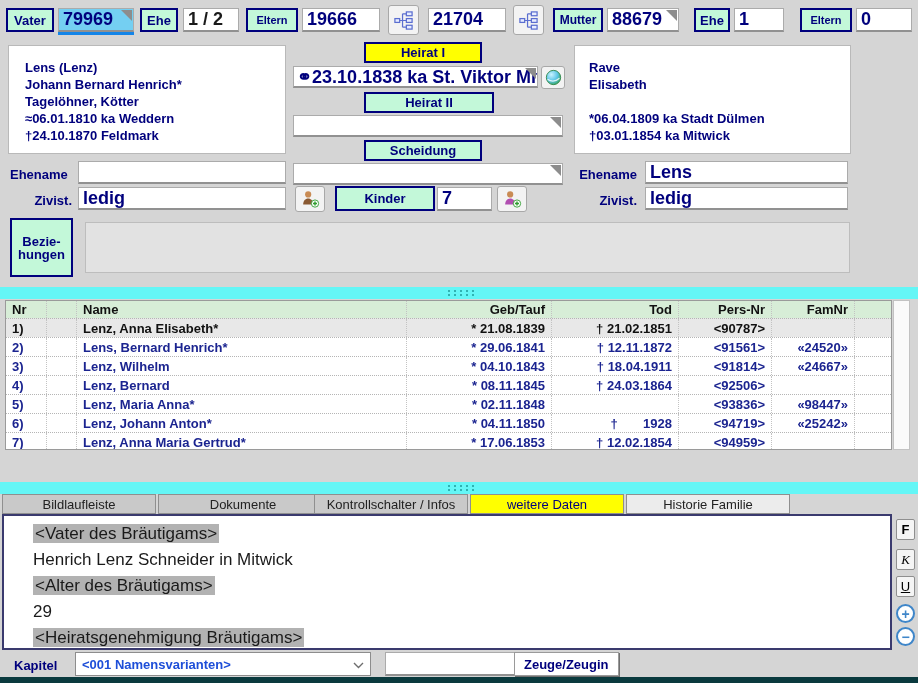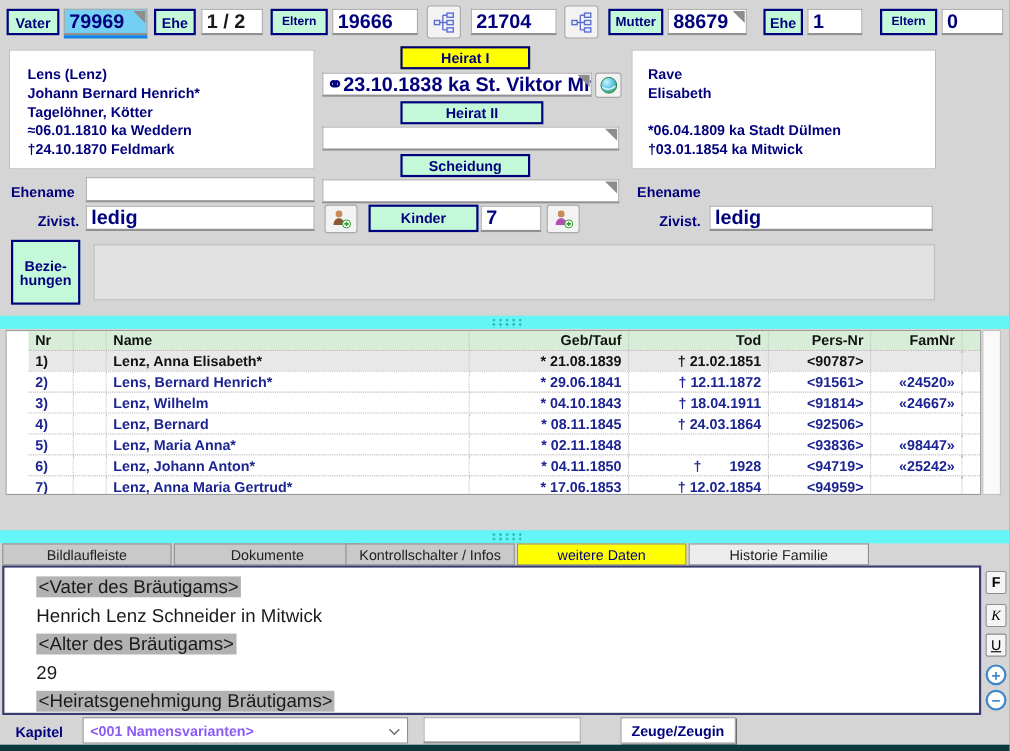--- a/index.html
+++ b/index.html
@@ -43,21 +43,21 @@
   .grip {
     position:absolute; width:28px; height:9px;
     background-image:radial-gradient(circle,#2fb2b2 1px, transparent 1.3px);
     background-size:6px 4px;
   }
   
   .tablewrap {
     position:absolute; left:5px; top:300px; width:887px; height:150px;
     background:#fff; border:1px solid #9a9a9a; overflow:hidden;
   }
-  .trow { display:flex; height:19px; align-items:center; font-size:13px; font-weight:bold; color:#1b2490; border-top:1px dotted #b5b5b5;margin-left:20px; }
+  .trow { display:flex; height:19px; align-items:center; font-size:13px; font-weight:bold; color:#1b2490; border-top:1px dotted #b5b5b5; }
   .trow.head { height:17px; background:#d7edd7; color:#111; border-top:none; }
   .trow.first { background:#e8e8e8; color:#111; }
   .tcell { height:100%; display:flex; align-items:center; padding:0 6px; overflow:hidden; white-space:pre; border-left:1px dotted #c3c3c3; }
   .tcell:first-child { border-left:none; }
   .c-nr{width:40px;} .c-sp{width:30px;} .c-name{width:330px;}
   .c-geb{width:145px; justify-content:flex-end;} .c-tod{width:127px; justify-content:flex-end;}
   .c-pers{width:93px; justify-content:flex-end;} .c-fam{width:83px; justify-content:flex-end;}
   .c-tail{flex:1;}
   .scrollstrip { position:absolute; left:893px; top:300px; width:17px; height:150px; background:#fafafa; border:1px solid #c2c2c2; }
   
@@ -87,21 +87,21 @@
   .circle-btn {
     position:absolute; left:896px; width:19px; height:19px; border-radius:50%;
     background:#fff; border:2px solid #3f86c9; color:#3f86c9;
     display:flex; align-items:center; justify-content:center;
     font-size:14px; font-weight:bold; line-height:1;
   }
   
   .dropdown {
     position:absolute; left:75px; top:652px; width:296px; height:24px;
     background:#fff; border:1px solid #8d8d8d; display:flex; align-items:center;
-    color:#8b5cf6; font-weight:bold; font-size:13px; padding:0 6px;
+    color:#1d4ed8; font-weight:bold; font-size:13px; padding:0 6px;
   }
   .dropdown .chev { margin-left:auto; }
   .pushbtn {
     position:absolute; top:652px; height:24px; background:#fff;
     border:1px solid #9a9a9a; box-shadow:1px 1px 0 #6f6f6f;
     display:flex; align-items:center; justify-content:center;
     color:#00007d; font-weight:bold; font-size:13px; padding:0 9px;
   }
   .darkbar { position:absolute; left:0; top:677px; width:918px; height:6px; background:#0a3a3e; }
   .relations { position:absolute; left:85px; top:222px; width:765px; height:51px; background:#e2e2e2; border:1px solid #bdbdbd; }
@@ -211,20 +211,21 @@
   <div class="iconbtn" style="left:497px;top:186px;width:30px;height:26px;">
     <svg width="20" height="20" viewBox="0 0 22 22">
       <circle cx="9" cy="6" r="3.4" fill="#c98b54"></circle>
       <path d="M3.5 17 c0-4.2 2.4-6.6 5.5-6.6 s5.5 2.4 5.5 6.6 z" fill="#b14fb1"></path>
       <circle cx="16.5" cy="16" r="4" fill="#fff" stroke="#2f9e2f" stroke-width="1"></circle>
       <path d="M16.5 13.8 v4.4 M14.3 16 h4.4" stroke="#2f9e2f" stroke-width="1.6"></path>
     </svg>
   </div>
 
   <div class="lbl" style="left:575px;top:167px;width:62px;text-align:right;">Ehename</div>
+  <div class="field" style="left:645px;top:161px;width:203px;height:23px;">Lens</div>
   <div class="lbl" style="left:585px;top:193px;width:52px;text-align:right;">Zivist.</div>
   <div class="field" style="left:645px;top:187px;width:203px;height:23px;">ledig</div>
 
   <div class="btn" style="left:10px;top:218px;width:63px;height:59px;flex-direction:column;" id="beziehungen-btn">
       <div>Bezie-</div>
       <div>hungen</div>
     </div>
   <div class="relations"></div>
 
   <div class="splitter" style="top:287px;height:12px;"></div>
@@ -344,16 +345,16 @@
   <div class="lbl" style="left:14px;top:658px;">Kapitel</div>
   <div class="dropdown">
     <span>&lt;001 Namensvarianten&gt;</span>
     <span class="chev">
       <svg width="11" height="7" viewBox="0 0 11 7">
           <path d="M1 1 l4.5 4.5 L10 1" fill="none" stroke="#6e6e6e" stroke-width="1.4"></path>
         </svg>
     </span>
   </div>
   <div class="field" style="left:385px;top:652px;width:143px;height:24px;"></div>
-  <div class="pushbtn" style="left:564px;">Zeuge/Zeugin</div>
+  <div class="pushbtn" style="left:514px;">Zeuge/Zeugin</div>
 
   <div class="darkbar"></div>
 </div>
 
 </body></html>

